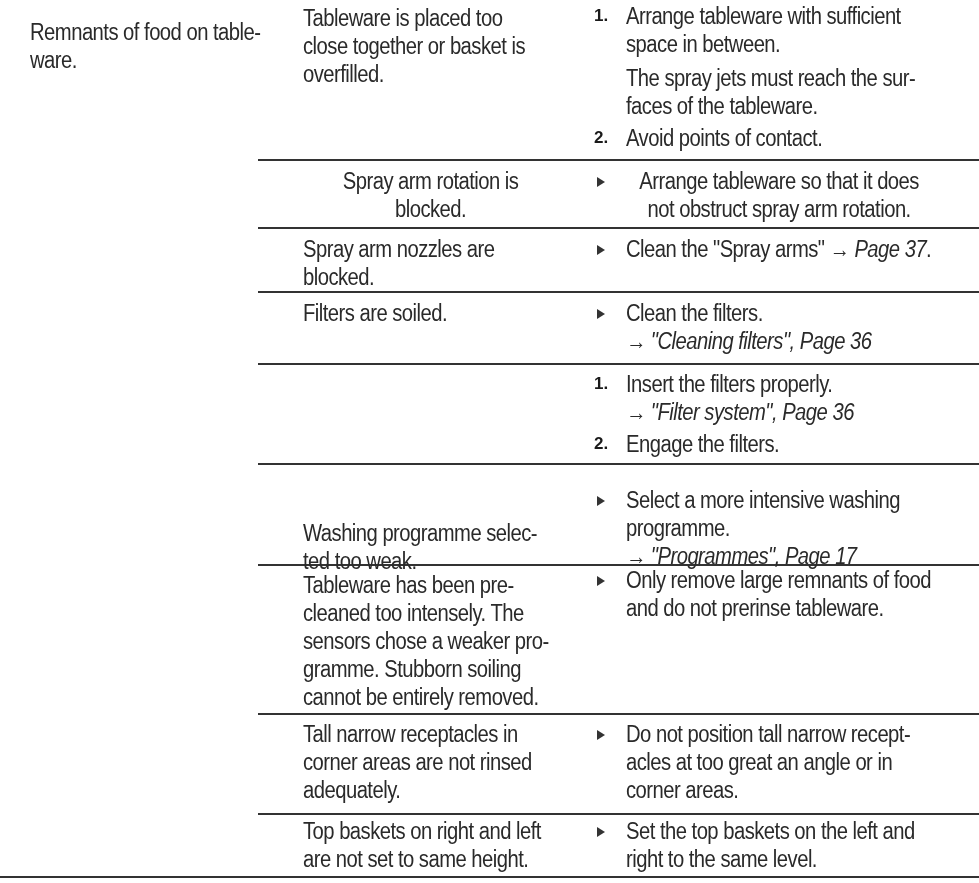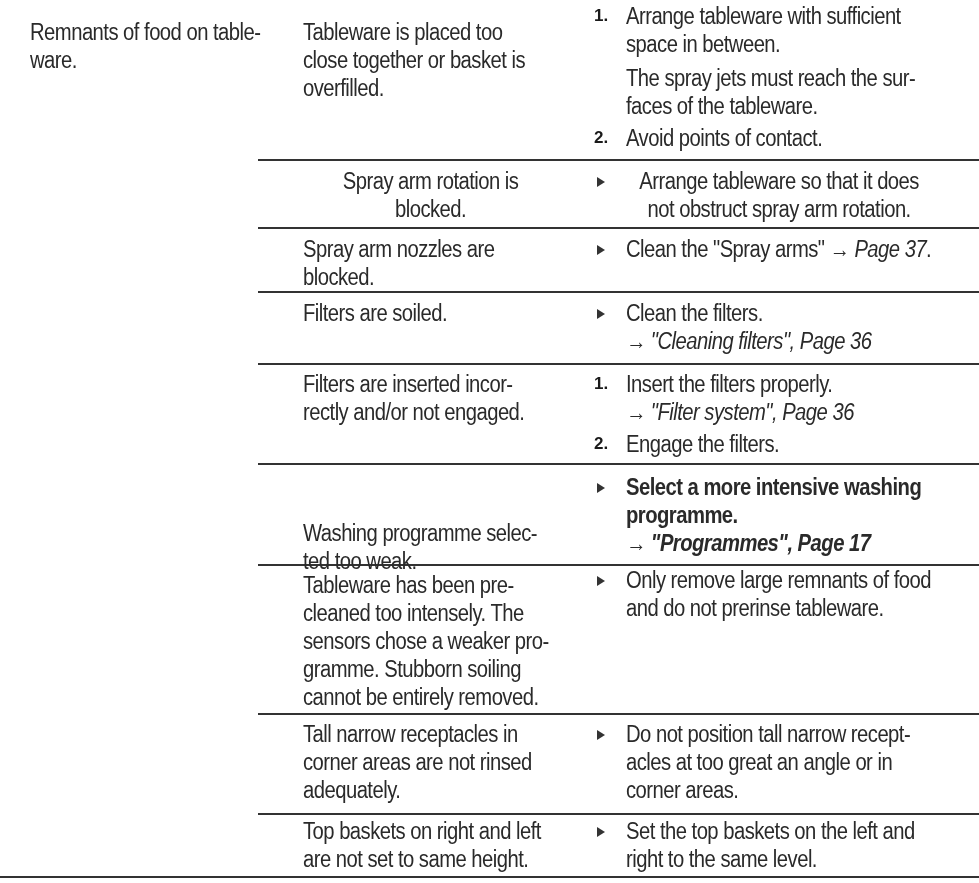--- a/index.html
+++ b/index.html
@@ -6,21 +6,21 @@
   body {
     width: 979px; height: 883px; overflow: hidden; position: relative;
     font-family: "Liberation Sans Narrow", "Liberation Sans", sans-serif;
     color: #2a2a2a;
   }
   .page { position: absolute; left: 0; top: 0; width: 979px; height: 883px; }
   .t { font-size: 23px; line-height: 28px; letter-spacing: -0.6px; transform: scaleX(0.88); transform-origin: left top; white-space: nowrap; }
   .col-problem { position: absolute; left: 10px; top: 18px; width: 280px; margin-left: 20px; }
   .rows { position: absolute; left: 258px; top: 0; width: 721px; }
   .row { position: absolute; left: 0; width: 721px; border-bottom: 2px solid #333; }
-  .cause { position: absolute; left: 45px; top: 18px; width: 290px; }
+  .cause { position: absolute; left: 45px; top: 4px; width: 290px; }
   .remedy { position: absolute; left: 336px; top: 2px; width: 380px; }
   .step { position: relative; padding-left: 32px; }
   .marker { position: absolute; left: 0; top: 0; font-weight: bold; font-size: 17px; line-height: 28px; color: #1a1a1a; }
   .tri { position: absolute; left: 3px; top: 10px; width: 0; height: 0; border-left: 8px solid #333; border-top: 5px solid transparent; border-bottom: 5px solid transparent; }
   .ital { font-style: italic; }
   .bottom-line { position: absolute; left: 0; top: 876px; width: 979px; border-bottom: 2px solid #333; }
   .note { margin-top: 6px; }
 </style>
 </head>
 <body>
@@ -91,43 +91,39 @@
       <div class="remedy" style="top:6px;">
         <div class="step">
           <span class="tri"></span>
           <div class="t">Clean the filters.</div>
           <div class="t ital">→ "Cleaning filters", Page 36</div>
         </div>
       </div>
     </div>
 
     <div class="row" style="top:365px; height:98px;">
-      <div class="cause" style="top:5px;">
-        <div class="t">Filters are inserted incor-</div>
-        <div class="t">rectly and/or not engaged.</div>
-      </div>
       <div class="remedy" style="top:5px;">
         <div class="step">
           <span class="marker">1.</span>
           <div class="t">Insert the filters properly.</div>
           <div class="t ital">→ "Filter system", Page 36</div>
         </div>
         <div class="step" style="margin-top:4px;">
           <span class="marker">2.</span>
           <div class="t">Engage the filters.</div>
         </div>
       </div>
     </div>
 
     <div class="row" style="top:465px; height:99px;">
       <div class="cause" style="top:6px;margin-top:48px;">
         <div class="t">Washing programme selec-</div>
         <div class="t">ted too weak.</div>
       </div>
-      <div class="remedy" style="top:8px;font-weight:bold;">
+      <div class="remedy" style="top:21px;">
         <div class="step">
           <span class="tri"></span>
           <div class="t">Select a more intensive washing</div>
           <div class="t">programme.</div>
           <div class="t ital">→ "Programmes", Page 17</div>
         </div>
       </div>
     </div>
 
     <div class="row" style="top:566px; height:147px;">

